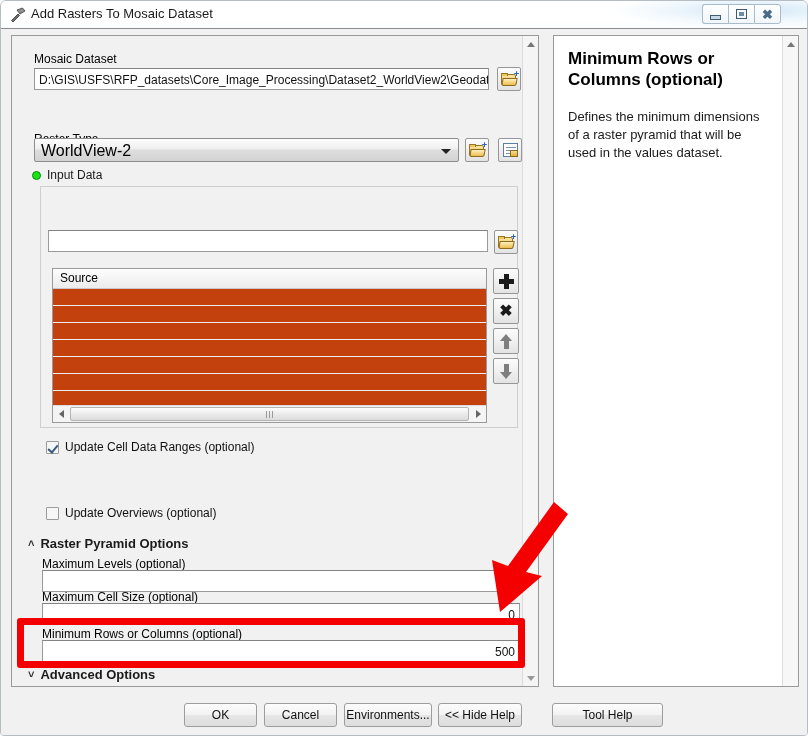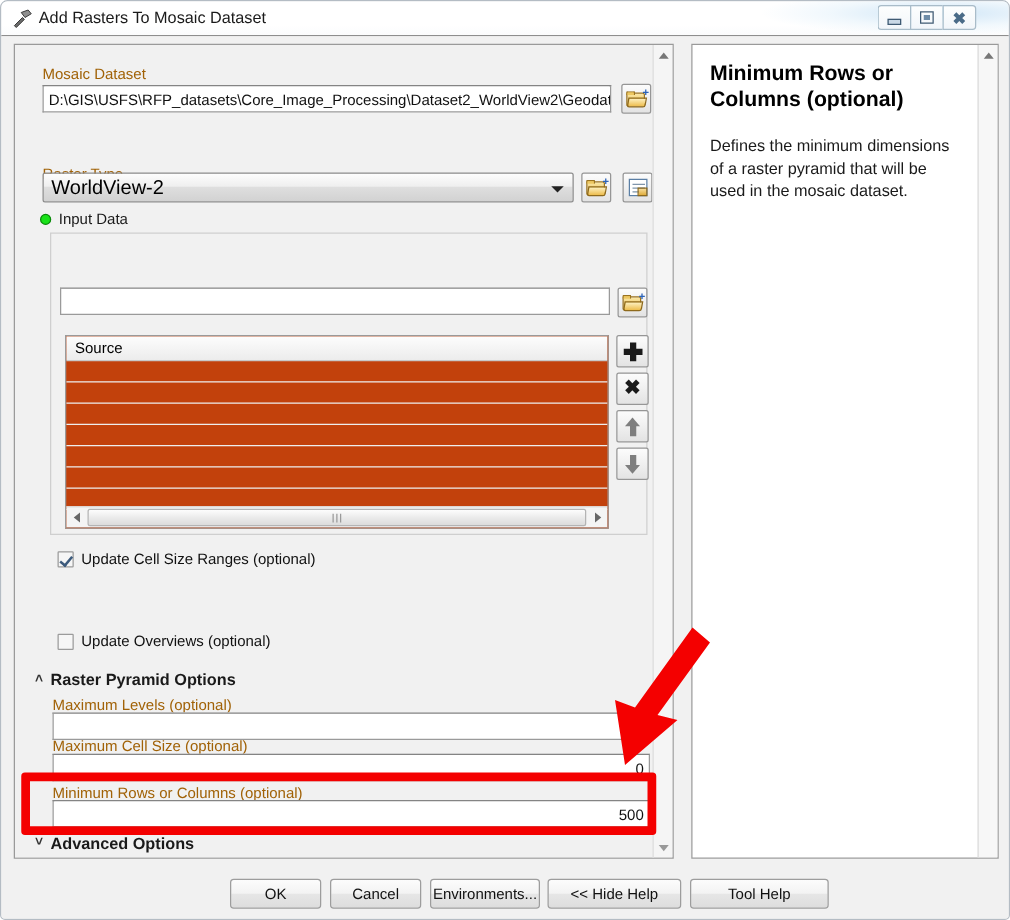--- a/index.html
+++ b/index.html
@@ -90,21 +90,21 @@
   .vsb-arrow {
     position: absolute; left: 0; width: 15px; height: 16px;
     display:flex;align-items:center;justify-content:center;
   }
   #main-vsb-up { top: 0; }
   #main-vsb-down { bottom: 0; }
   .tri-up { width:0;height:0;border-left:4px solid transparent;border-right:4px solid transparent;border-bottom:5px solid #777; }
   .tri-down { width:0;height:0;border-left:4px solid transparent;border-right:4px solid transparent;border-top:5px solid #999; }
 
   
-  .f-label { position: absolute; font-size: 12px; color: #a16207; white-space: nowrap; }
+  .f-label { position: absolute; font-size: 12px; color: #000000; white-space: nowrap; }
   .f-input {
     position: absolute;
     background: #ffffff;
     border: 1px solid #9a9a9a;
     border-top-color: #848484;
     font-size: 12px;
     color: #111;
     padding: 2px 4px 0 4px;
     height: 22px;
     line-height: 18px;
@@ -423,21 +423,21 @@
         </div>
         <div class="iconbtn" style="left:481px; top:322px; width:26px; height:26px;">
           <span class="arrglyph down">
             <i class="shaft"></i>
               <i class="head"></i>
           </span>
         </div>
 
         <div class="cbrow" style="top:403px;">
           <span class="cbox checked"></span>
-          <span class="cblabel">Update Cell Size Ranges (optional)</span>
+          <span class="cblabel">Update Cell Data Ranges (optional)</span>
         </div>
         <div class="cbrow" style="top:469px;">
           <span class="cbox"></span>
           <span class="cblabel">Update Overviews (optional)</span>
         </div>
 
         <div class="sect" style="left:16px; top:498px;">
           <span class="chev">˄</span>
           <span>Raster Pyramid Options</span>
         </div>
@@ -465,33 +465,33 @@
           <i class="tri-up"></i>
         </div>
         <div class="vsb-arrow" id="main-vsb-down">
           <i class="tri-down"></i>
         </div>
       </div>
     </div>
 
     <div id="help-pane">
       <div id="help-title">Minimum Rows or Columns (optional)</div>
-      <div id="help-body">Defines the minimum dimensions of a raster pyramid that will be used in the mosaic dataset.</div>
+      <div id="help-body">Defines the minimum dimensions of a raster pyramid that will be used in the values dataset.</div>
       <div id="help-vsb">
         <div class="vsb-arrow" style="top:0;">
           <i class="tri-up"></i>
         </div>
       </div>
     </div>
 
     <div id="footer">
       <div class="btn" style="left:183px; width:73px;">OK</div>
       <div class="btn" style="left:263px; width:73px;">Cancel</div>
       <div class="btn" style="left:343px; width:88px;">Environments...</div>
-      <div class="btn" style="left:437px; width:107px;">&lt;&lt; Hide Help</div>
+      <div class="btn" style="left:437px; width:84px;">&lt;&lt; Hide Help</div>
       <div class="btn" style="left:551px; width:111px;">Tool Help</div>
     </div>
 
     <div id="anno-rect"></div>
 
     <svg id="anno-arrow" width="120" height="135" viewBox="0 0 120 135">
       <path d="M98 18 L112 30 L70 88 L86 92 L44 128 L36 76 L52 82 Z" fill="#f40000"></path>
     </svg>
 
 

